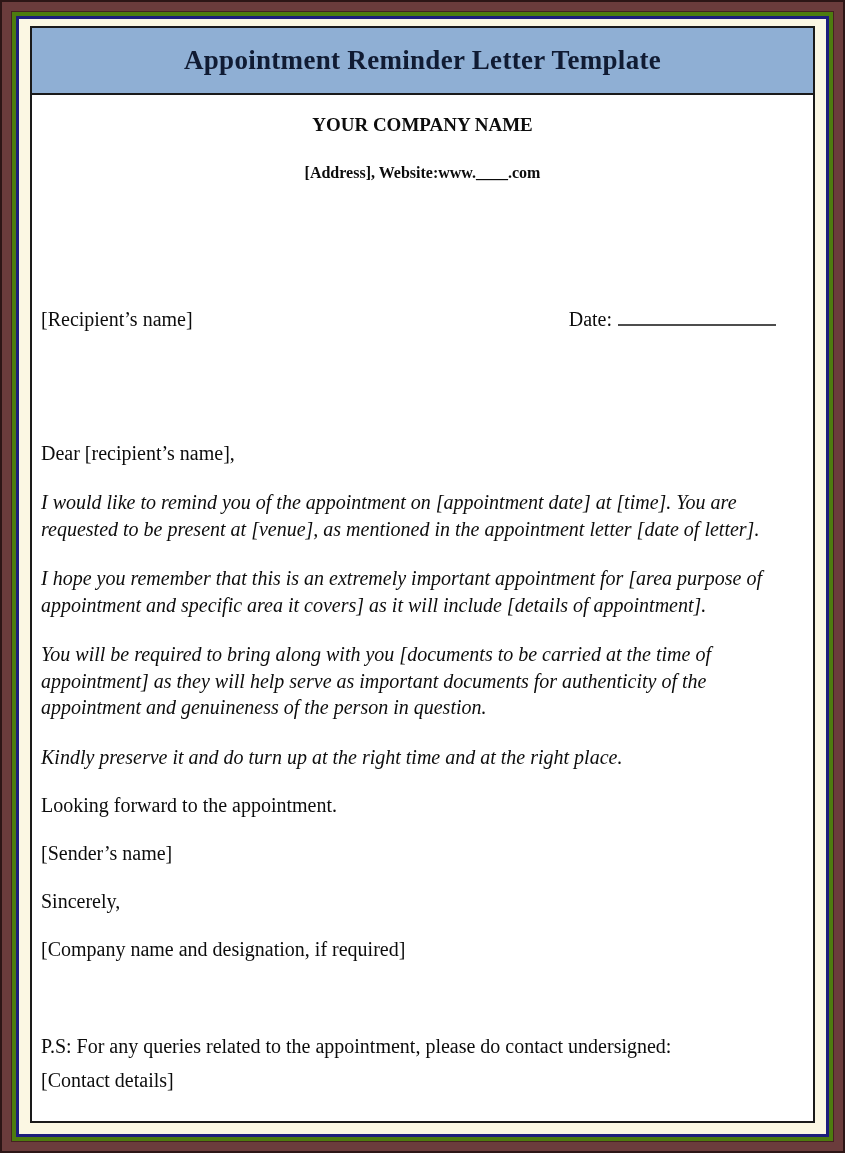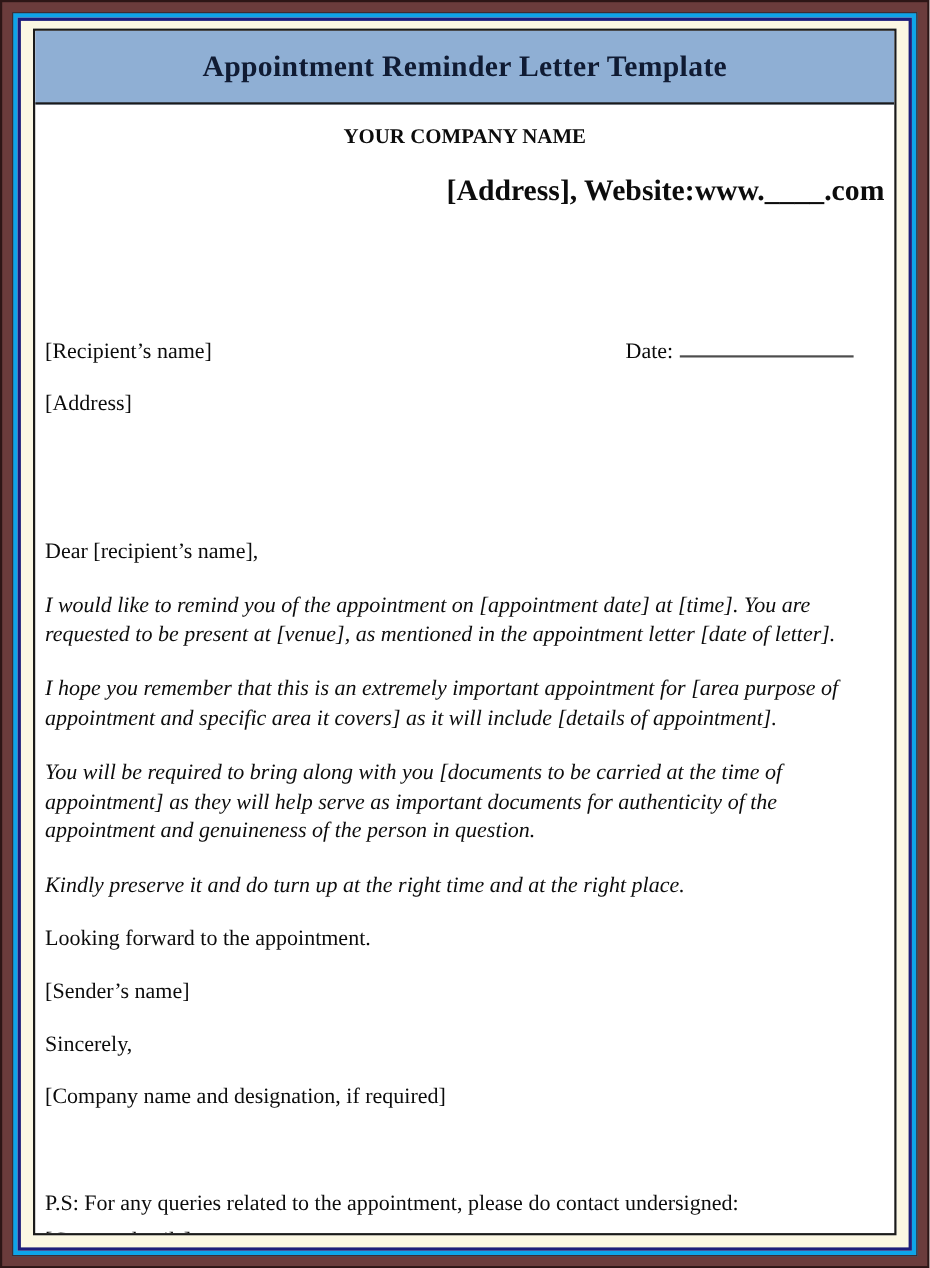--- a/index.html
+++ b/index.html
@@ -9,21 +9,21 @@
     width: 845px;
     height: 1153px;
     background: #6b3c3c;           
     border: 2px solid #2d1616;
     padding: 9px;
     position: relative;
     font-family: "Liberation Serif", "DejaVu Serif", serif;
   }
   .white-band {
     width: 100%; height: 100%;
-    background: #0ea5e9;
+    background: #4d7c0f;
     border: 1px solid #452222;
     padding: 4px;
   }
   .navy-frame {
     width: 100%; height: 100%;
     border: 3px solid #1d1d7c;     
     background: #fbf7e3;           
     padding: 7px 11px 11px 11px;
   }
   .content {
@@ -53,21 +53,21 @@
 
   .letter-body {
     flex: 1;
     padding: 0 9px;
     font-size: 20px;
     line-height: 26px;
     color: #0c0c0c;
   }
 
   .company      { margin-top: 17px; text-align: center; font-weight: bold; font-size: 19px; }
-  .addr-site    { margin-top: 22px; text-align: right; font-weight: bold; font-size: 27px; }
+  .addr-site    { margin-top: 22px; text-align: center; font-weight: bold; font-size: 16px; }
 
   .meta-row     { margin-top: 120px; display: flex; justify-content: space-between; align-items: center; }
   .date-wrap    { margin-right: 28px; white-space: nowrap; }
   .date-line    {
     display: inline-block;
     width: 158px;
     height: 19px;
     border-bottom: 2px solid #4d4d4d;
     margin-left: 6px;
     vertical-align: baseline;
@@ -96,21 +96,20 @@
         <div class="letter-body">
 
           <p class="company">YOUR COMPANY NAME</p>
           <p class="addr-site">[Address], Website:www.____.com</p>
 
           <div class="meta-row">
             <span>[Recipient’s name]</span>
             <span class="date-wrap"><span>Date:</span><span class="date-line"></span></span>
           </div>
 
-          <p class="address">[Address]</p>
 
           <p class="salutation">Dear [recipient’s name],</p>
 
           <p class="para">I would like to remind you of the appointment on [appointment date] at [time]. You are requested to be present at [venue], as mentioned in the appointment letter [date of letter].</p>
           <p class="para">I hope you remember that this is an extremely important appointment for [area purpose of appointment and specific area it covers] as it will include [details of appointment].</p>
           <p class="para">You will be required to bring along with you [documents to be carried at the time of appointment] as they will help serve as important documents for authenticity of the appointment and genuineness of the person in question.</p>
           <p class="para">Kindly preserve it and do turn up at the right time and at the right place.</p>
 
           <p class="plain">Looking forward to the appointment.</p>
           <p class="plain">[Sender’s name]</p>

